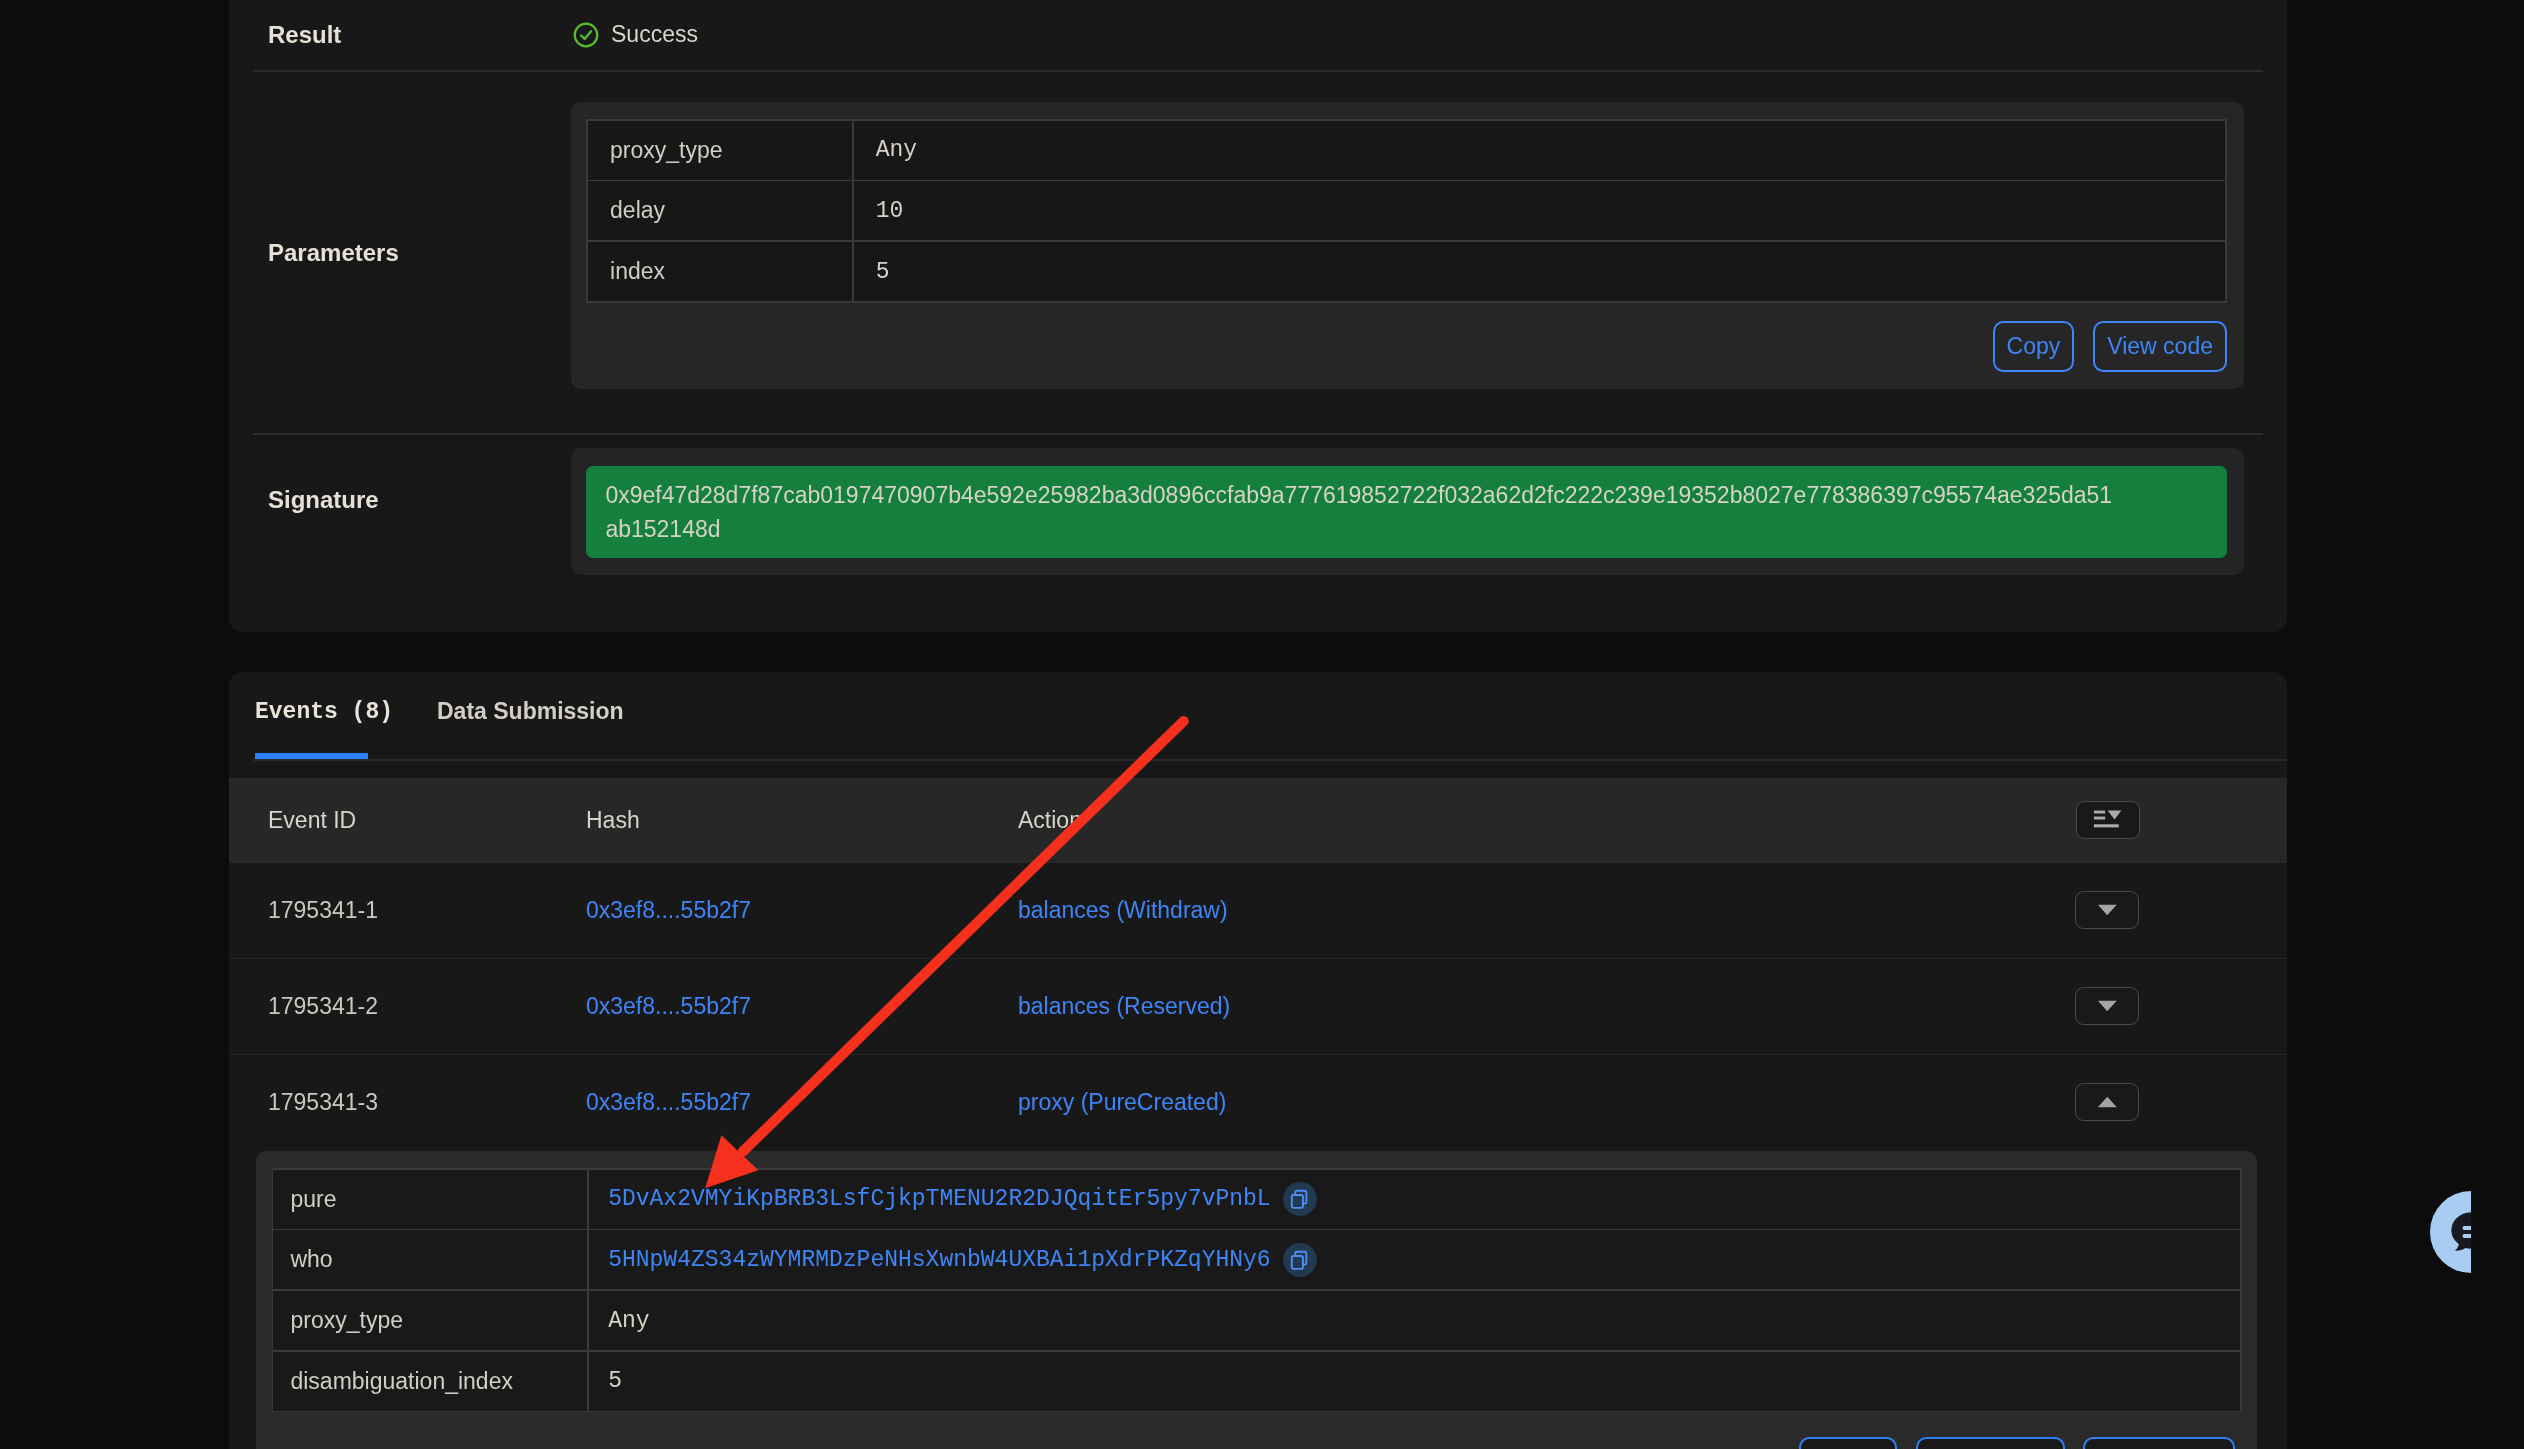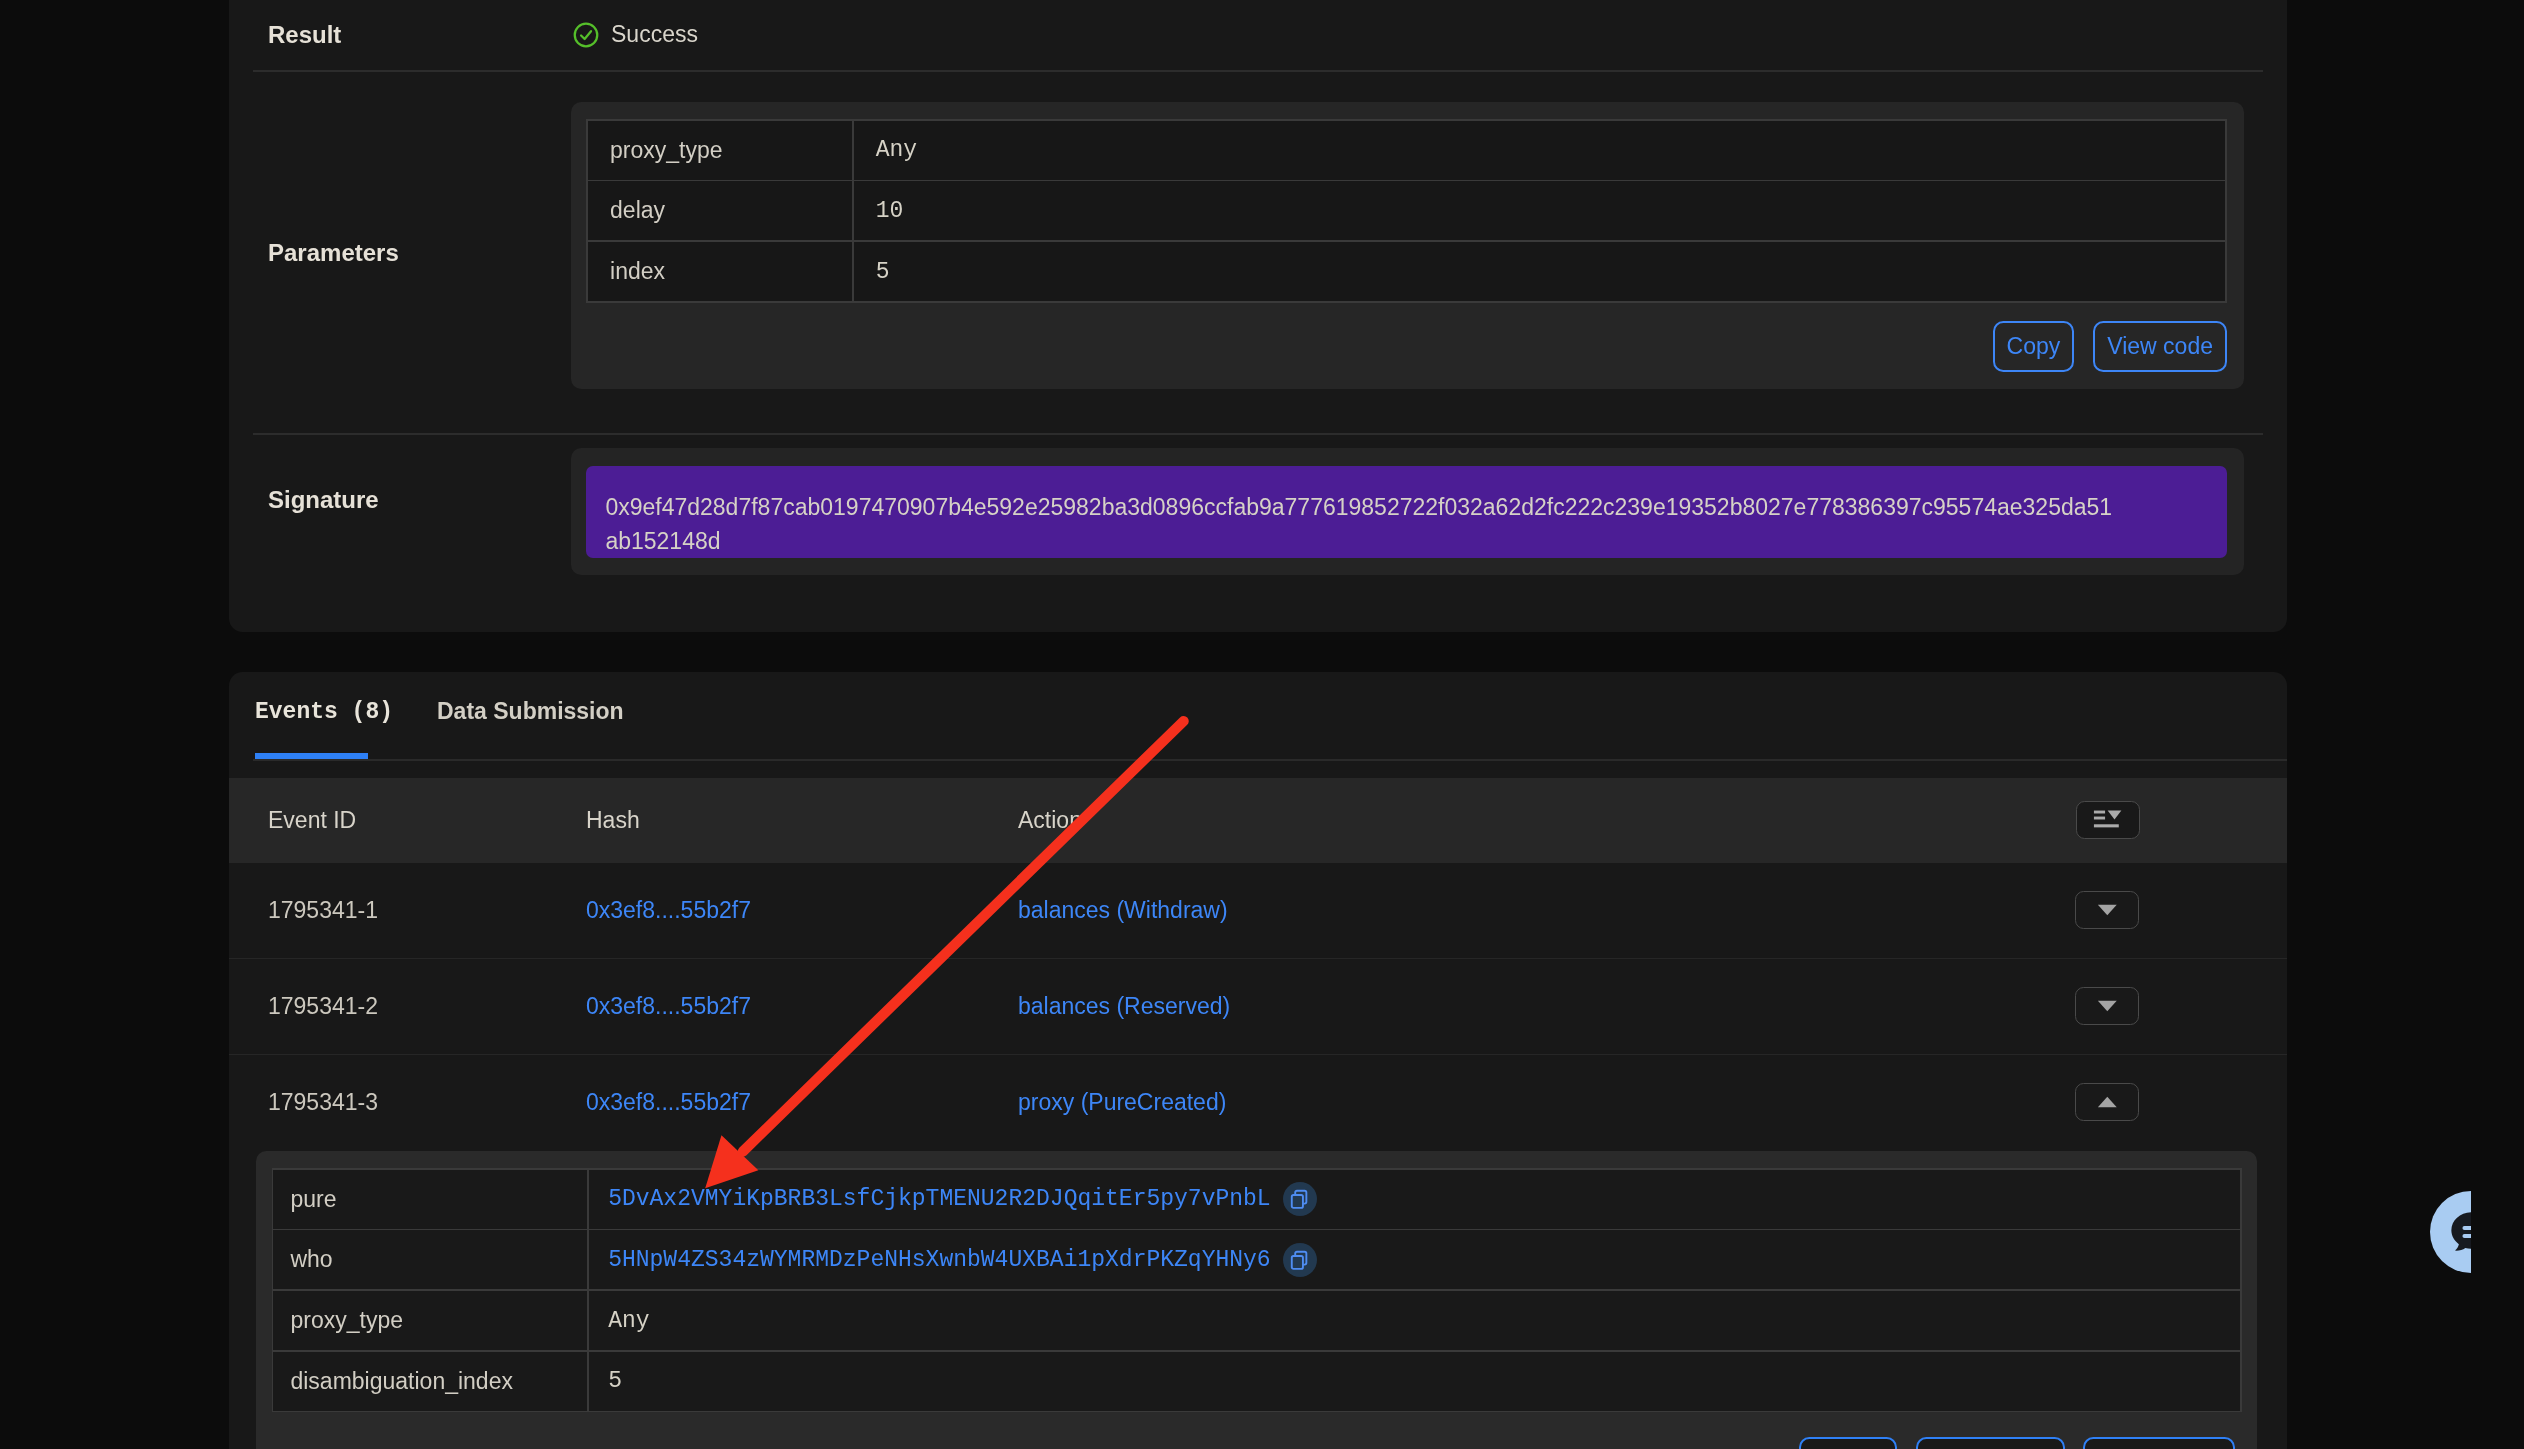--- a/index.html
+++ b/index.html
@@ -24,22 +24,22 @@
   .params-box .kv-table{left:15.4px;top:17px;width:1637px;}
   .kv-row{display:flex;gap:1.7px;height:59px;}
   .kv-key{width:264px;background:#171717;display:flex;align-items:center;padding-left:22px;box-sizing:border-box;color:#d2cec4;}
   .kv-val{flex:1;background:#171717;display:flex;align-items:center;padding-left:22px;box-sizing:border-box;color:#d6d2c6;font-family:Liberation Mono, monospace;}
   .params-actions{position:absolute;right:17px;bottom:17px;display:flex;gap:19px;}
   .btn-outline{height:51px;box-sizing:border-box;border:2.1px solid #3d86f7;border-radius:10.3px;color:#3d86f7;
                background:transparent;display:flex;align-items:center;padding:0 12px;font-size:23px;cursor:pointer;}
 
   .sig-label-row{position:absolute;left:39px;top:469px;height:129px;display:flex;align-items:center;}
   .sig-box{position:absolute;left:342px;top:482px;width:1673px;height:127px;background:#242424;border-radius:10.3px;}
-  .sig-inner{position:absolute;left:15.4px;top:18px;width:1641px;height:92px;background:#4c1d95;border-radius:6.9px;
-             display:flex;align-items:flex-end;box-sizing:border-box;padding:0 19px;}
+  .sig-inner{position:absolute;left:15.4px;top:18px;width:1641px;height:92px;background:#15803d;border-radius:6.9px;
+             display:flex;align-items:center;box-sizing:border-box;padding:0 19px;}
   .sig-text{max-width:1509px;word-break:break-all;line-height:34px;font-size:23px;color:#d6d2c6;}
 
   
   .tab{position:absolute;top:0;height:79px;display:flex;align-items:center;font-weight:bold;font-size:23px;cursor:pointer;}
   .tab-active{color:#e8e4da;font-family:Liberation Mono, monospace;}
   .tab-inactive{color:#d3cfc5;}
   .tab-underline{position:absolute;left:26px;top:81px;width:113px;height:7.7px;background:#2e80f6;}
   .tabs-divider{position:absolute;left:24px;right:0;top:87px;height:1.7px;background:#2a2a2a;}
 
   .ev-header{position:absolute;left:0;right:0;top:106px;height:85px;background:#272727;}

